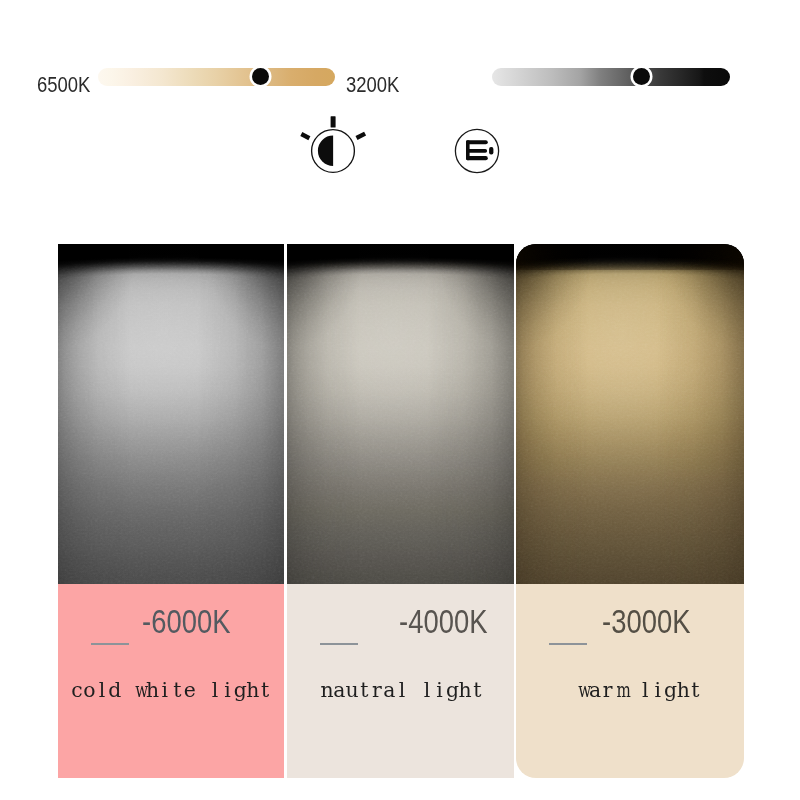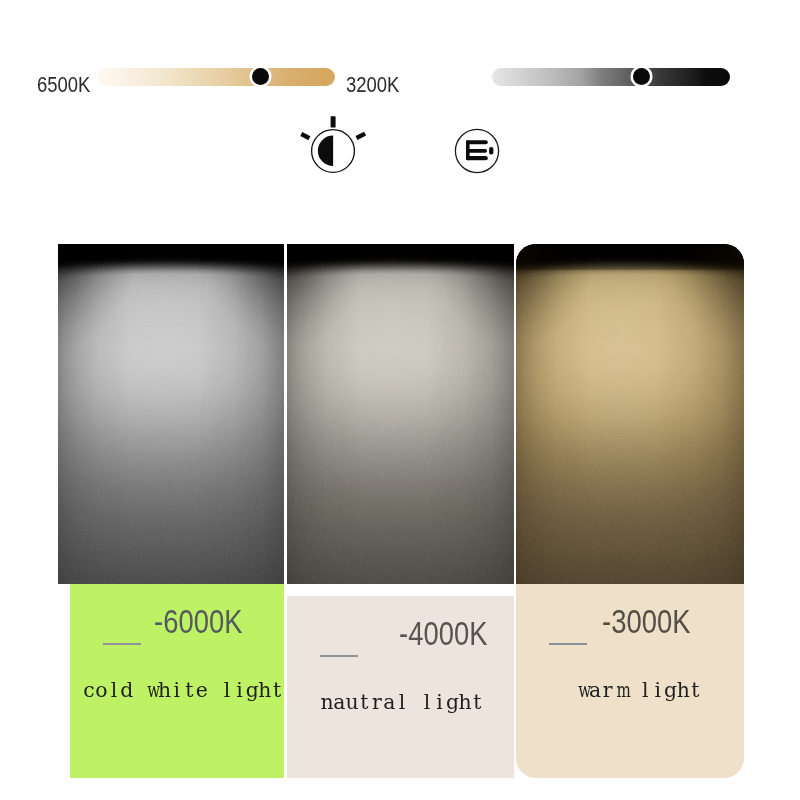--- a/index.html
+++ b/index.html
@@ -76,21 +76,21 @@
   .photo .topdark{background:
      linear-gradient(180deg, rgba(0,0,0,0) 0px, rgba(0,0,0,0) 120px, rgba(0,0,0,.045) 180px, rgba(0,0,0,.09) 250px, rgba(0,0,0,.115) 340px);}
   .photo .arc{position:absolute;left:0;right:0;top:0;height:56px;
      background:radial-gradient(ellipse 300px 45px at 50% 56px, rgba(0,0,0,0) 58%, rgba(0,0,0,.12) 66%, rgba(0,0,0,.42) 77%, rgba(0,0,0,.78) 87%, rgba(0,0,0,.95) 95%, rgba(0,0,0,.98) 100%);}
   .photo .corner{position:absolute;left:0;right:0;top:0;height:110px;background:
      radial-gradient(ellipse 78px 96px at 0% 8px, rgba(0,0,0,.52) 0%, rgba(0,0,0,.33) 30%, rgba(0,0,0,.16) 56%, rgba(0,0,0,.05) 80%, rgba(0,0,0,0) 100%),
      radial-gradient(ellipse 78px 96px at 100% 8px, rgba(0,0,0,.52) 0%, rgba(0,0,0,.33) 30%, rgba(0,0,0,.16) 56%, rgba(0,0,0,.05) 80%, rgba(0,0,0,0) 100%);}
 
   .caption{position:relative;width:100%;height:194px;}
   #cap-1{background:#e0e3e4;}
-  #cap-2{background:#ece4dd;margin-top:12px;}
+  #cap-2{background:#ece4dd;}
   #cap-3{background:#efe0ca;}
 
   .cap-temp{position:absolute;font-family:"Liberation Sans",sans-serif;font-size:33px;white-space:nowrap;top:19px;right:54px;transform:scaleX(0.83);transform-origin:right center;}
   #cap-1 .cap-temp{color:#545a60;right:54px;}
   #cap-2 .cap-temp{color:#585450;right:27px;}
   #cap-3 .cap-temp{color:#544f45;right:54px;}
   .cap-dash{position:absolute;height:1.7px;background:#8d9399;left:33px;top:59.4px;width:37.5px;}
   .cap-name{position:absolute;font-family:"DejaVu Serif",serif;font-size:20.4px;color:#1f1f1f;white-space:nowrap;left:0;right:0;text-align:center;top:94px;}
   .cap-name span{display:inline-block;width:12.55px;text-align:center;}
   .cap-name span i{display:inline-block;font-style:normal;transform:scaleX(0.74);transform-origin:center;}
@@ -143,21 +143,21 @@
         <div class="grain">
           <svg xmlns="http://www.w3.org/2000/svg" viewBox="0 0 226 340" preserveAspectRatio="none">
             <filter id="wallnoise1" x="0" y="0" width="100%" height="100%">
               <feTurbulence type="fractalNoise" baseFrequency="0.40 0.55" numOctaves="3" seed="10" stitchTiles="stitch"></feTurbulence>
               <feColorMatrix type="saturate" values="0"></feColorMatrix>
             </filter>
             <rect width="226" height="340" filter="url(#wallnoise1)"></rect>
           </svg>
         </div>
       </div>
-    <div class="caption" id="cap-1" style="background-color: #bef264; margin-left: 12px;">
+    <div class="caption" id="cap-1" style="background-color: #fca5a5;">
       <div class="cap-temp" style="color: rgb(84, 90, 96);">-6000K</div>
       <div class="cap-dash" style="background-color: rgb(141, 147, 153);"></div>
       <div class="cap-name" style="color: rgb(31, 31, 31);"><span>c</span><span>o</span><span>l</span><span>d</span><span>&nbsp;</span><span><i>w</i></span><span>h</span><span>i</span><span>t</span><span>e</span><span>&nbsp;</span><span>l</span><span>i</span><span>g</span><span>h</span><span>t</span></div>
     </div>
   </div>
   <div class="panel" id="panel-2">
     <div class="photo" id="photo-2">
         <div class="base"></div>
         <div class="glow"></div>
         <div class="arc"></div>

